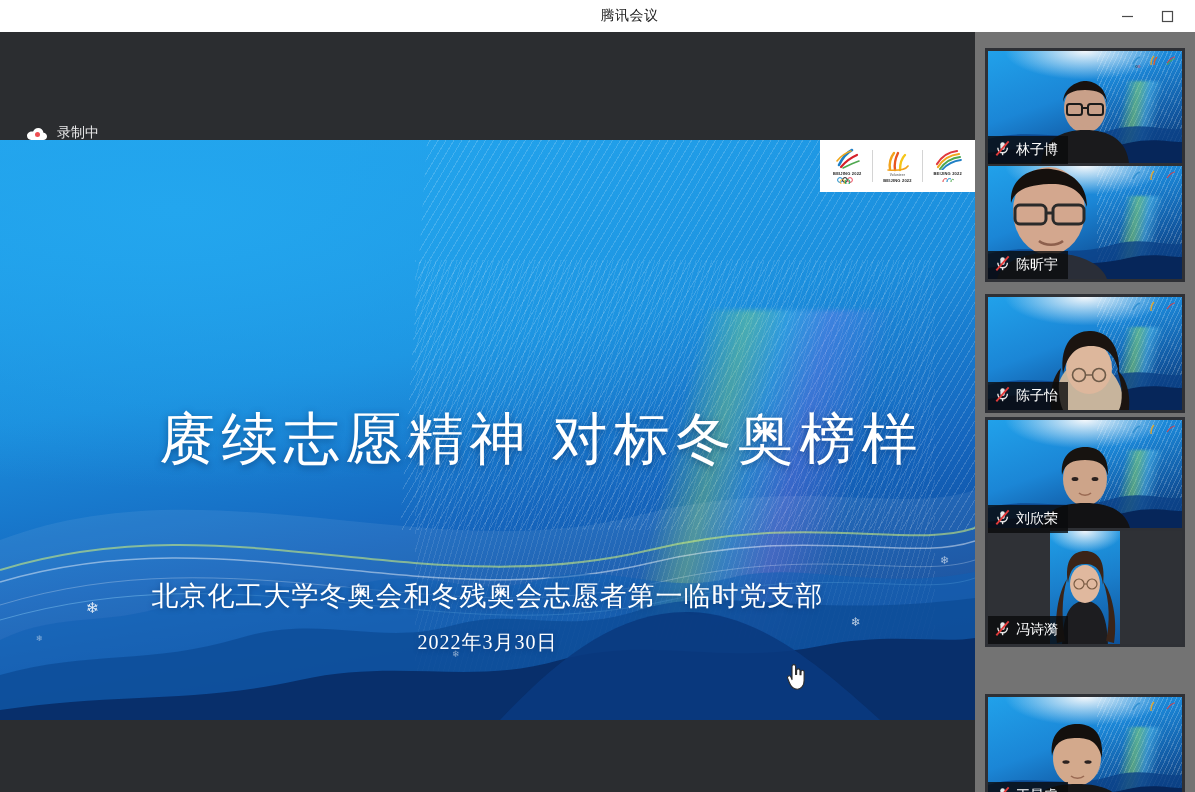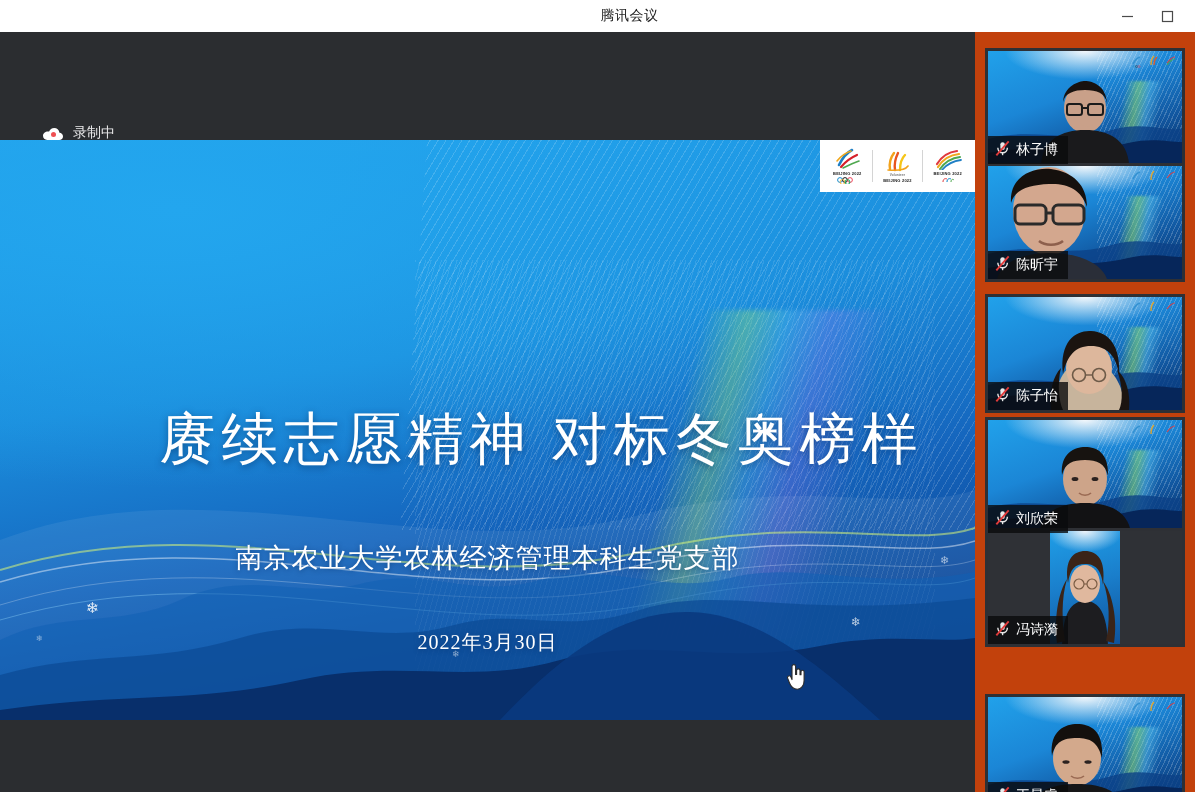--- a/index.html
+++ b/index.html
@@ -30,21 +30,21 @@
   
   #stage {
     position: absolute; left: 0; top: 32px; width: 975px; height: 760px;
     background: #2b2d30;
   }
   #stage-topbar {
     position: absolute; left: 0; top: 0; width: 975px; height: 108px;
     background: #2b2d30;
   }
   #recording-indicator {
-    position: absolute; left: 42px; top: 92px;
+    position: absolute; left: 26px; top: 92px;
     display: flex; align-items: center; gap: 9px;
     cursor: pointer;
   }
   #rec-label { color: #e9e9ea; font-size: 14px; }
   .cloud-ico { width: 22px; height: 15px; position: relative; }
 
   
   #slide {
     position: absolute; left: 0; top: 108px; width: 975px; height: 580px;
     overflow: hidden;
@@ -123,21 +123,21 @@
 
   
   #share-strip {
     position: absolute; left: 0; top: 688px; width: 975px; height: 104px;
     background: #2b2d30;
   }
 
   
   #rail {
     position: absolute; left: 975px; top: 32px; width: 220px; height: 760px;
-    background: #c2410c;
+    background: #737373;
   }
   .tile {
     position: absolute; left: 10px; width: 200px; height: 119px;
     background: #0e0f11;
     border: 3px solid #2e3035;
     overflow: hidden;
     cursor: pointer;
   }
   .tile .vid {
     position: absolute; inset: 0;
@@ -292,21 +292,21 @@
         <span class="oly-cap">BEIJING 2022</span>
         <svg width="16" height="7" viewBox="0 0 16 7" style="margin-top:1px">
           <path d="M3 5 C3 2 5 1 7 2" stroke="#e03a3e" stroke-width="1" fill="none"></path>
           <path d="M7 5 C7 2 9 1 11 2" stroke="#0081c8" stroke-width="1" fill="none"></path>
           <path d="M11 5 C11 2 13 2 14 3" stroke="#4fa84f" stroke-width="1" fill="none"></path>
         </svg>
       </div>
     </div>
 
     <div id="slide-title">赓续志愿精神 对标冬奥榜样</div>
-    <div class="slide-sub" id="slide-sub1">南京农业大学农林经济管理本科生党支部</div>
+    <div class="slide-sub" id="slide-sub2">北京化工大学冬奥会和冬残奥会志愿者第一临时党支部</div>
     <div class="slide-sub" id="slide-date">2022年3月30日</div>
 
   </div>
 
   <div id="share-strip">
     
   </div>
 </div>
 
 <div id="rail">

